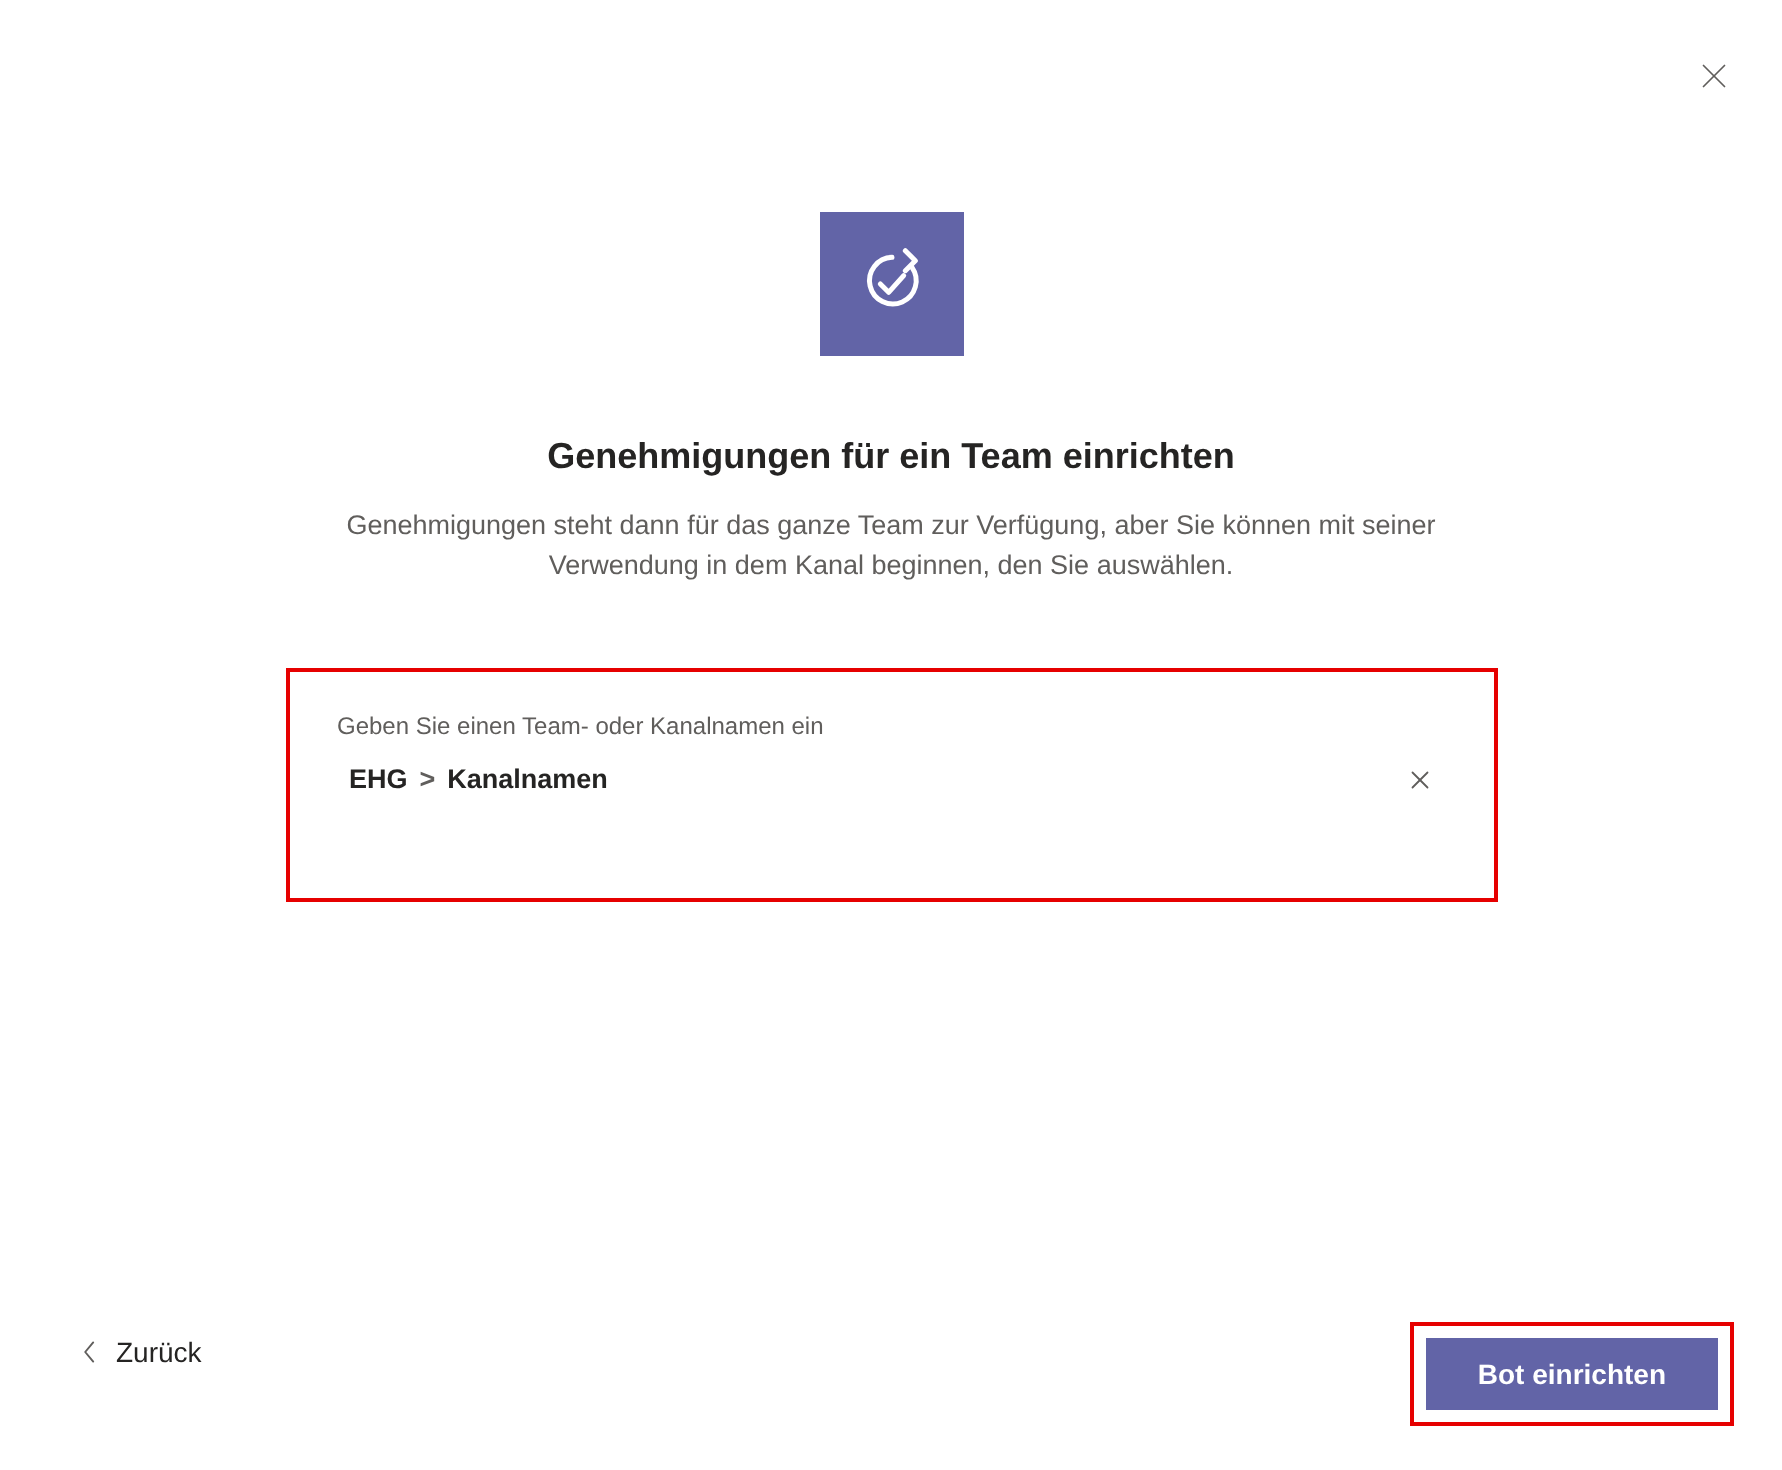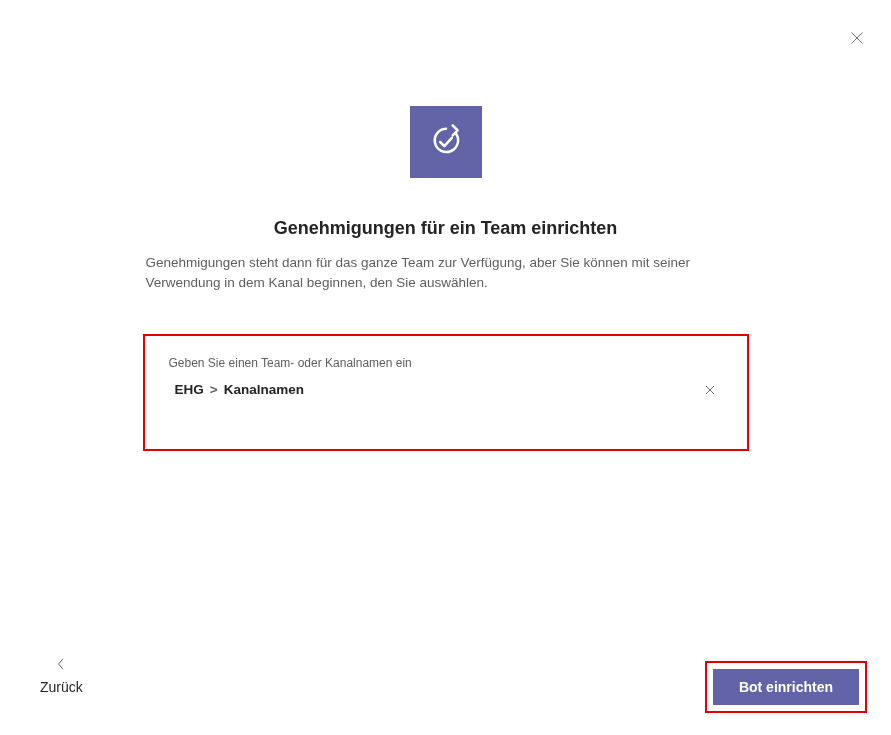--- a/index.html
+++ b/index.html
@@ -45,21 +45,21 @@
     }
     .title {
       font-size: 18px;
       font-weight: 600;
       color: #252423;
       margin-bottom: 14px;
     }
     .subtitle {
       font-size: 13.5px;
       color: #605e5c;
-      text-align: left;
+      text-align: center;
       line-height: 1.45;
       max-width: 600px;
       margin-bottom: 22px;
     }
     .channel-box {
       width: 606px;
       border: 2px solid #e60000;
       padding: 20px 24px 52px 24px;
       margin-top: 20px;
     }
@@ -106,21 +106,20 @@
       justify-content: space-between;
       padding: 0 24px 0 40px;
     }
     .back-link {
       display: flex;
       align-items: center;
       gap: 8px;
       font-size: 14px;
       color: #252423;
       cursor: pointer;
-      flex-direction: column;
     }
     .back-chevron {
       width: 10px;
       height: 14px;
       display: flex;
       align-items: center;
       justify-content: center;
       color: #605e5c;
     }
     .primary-wrap {

